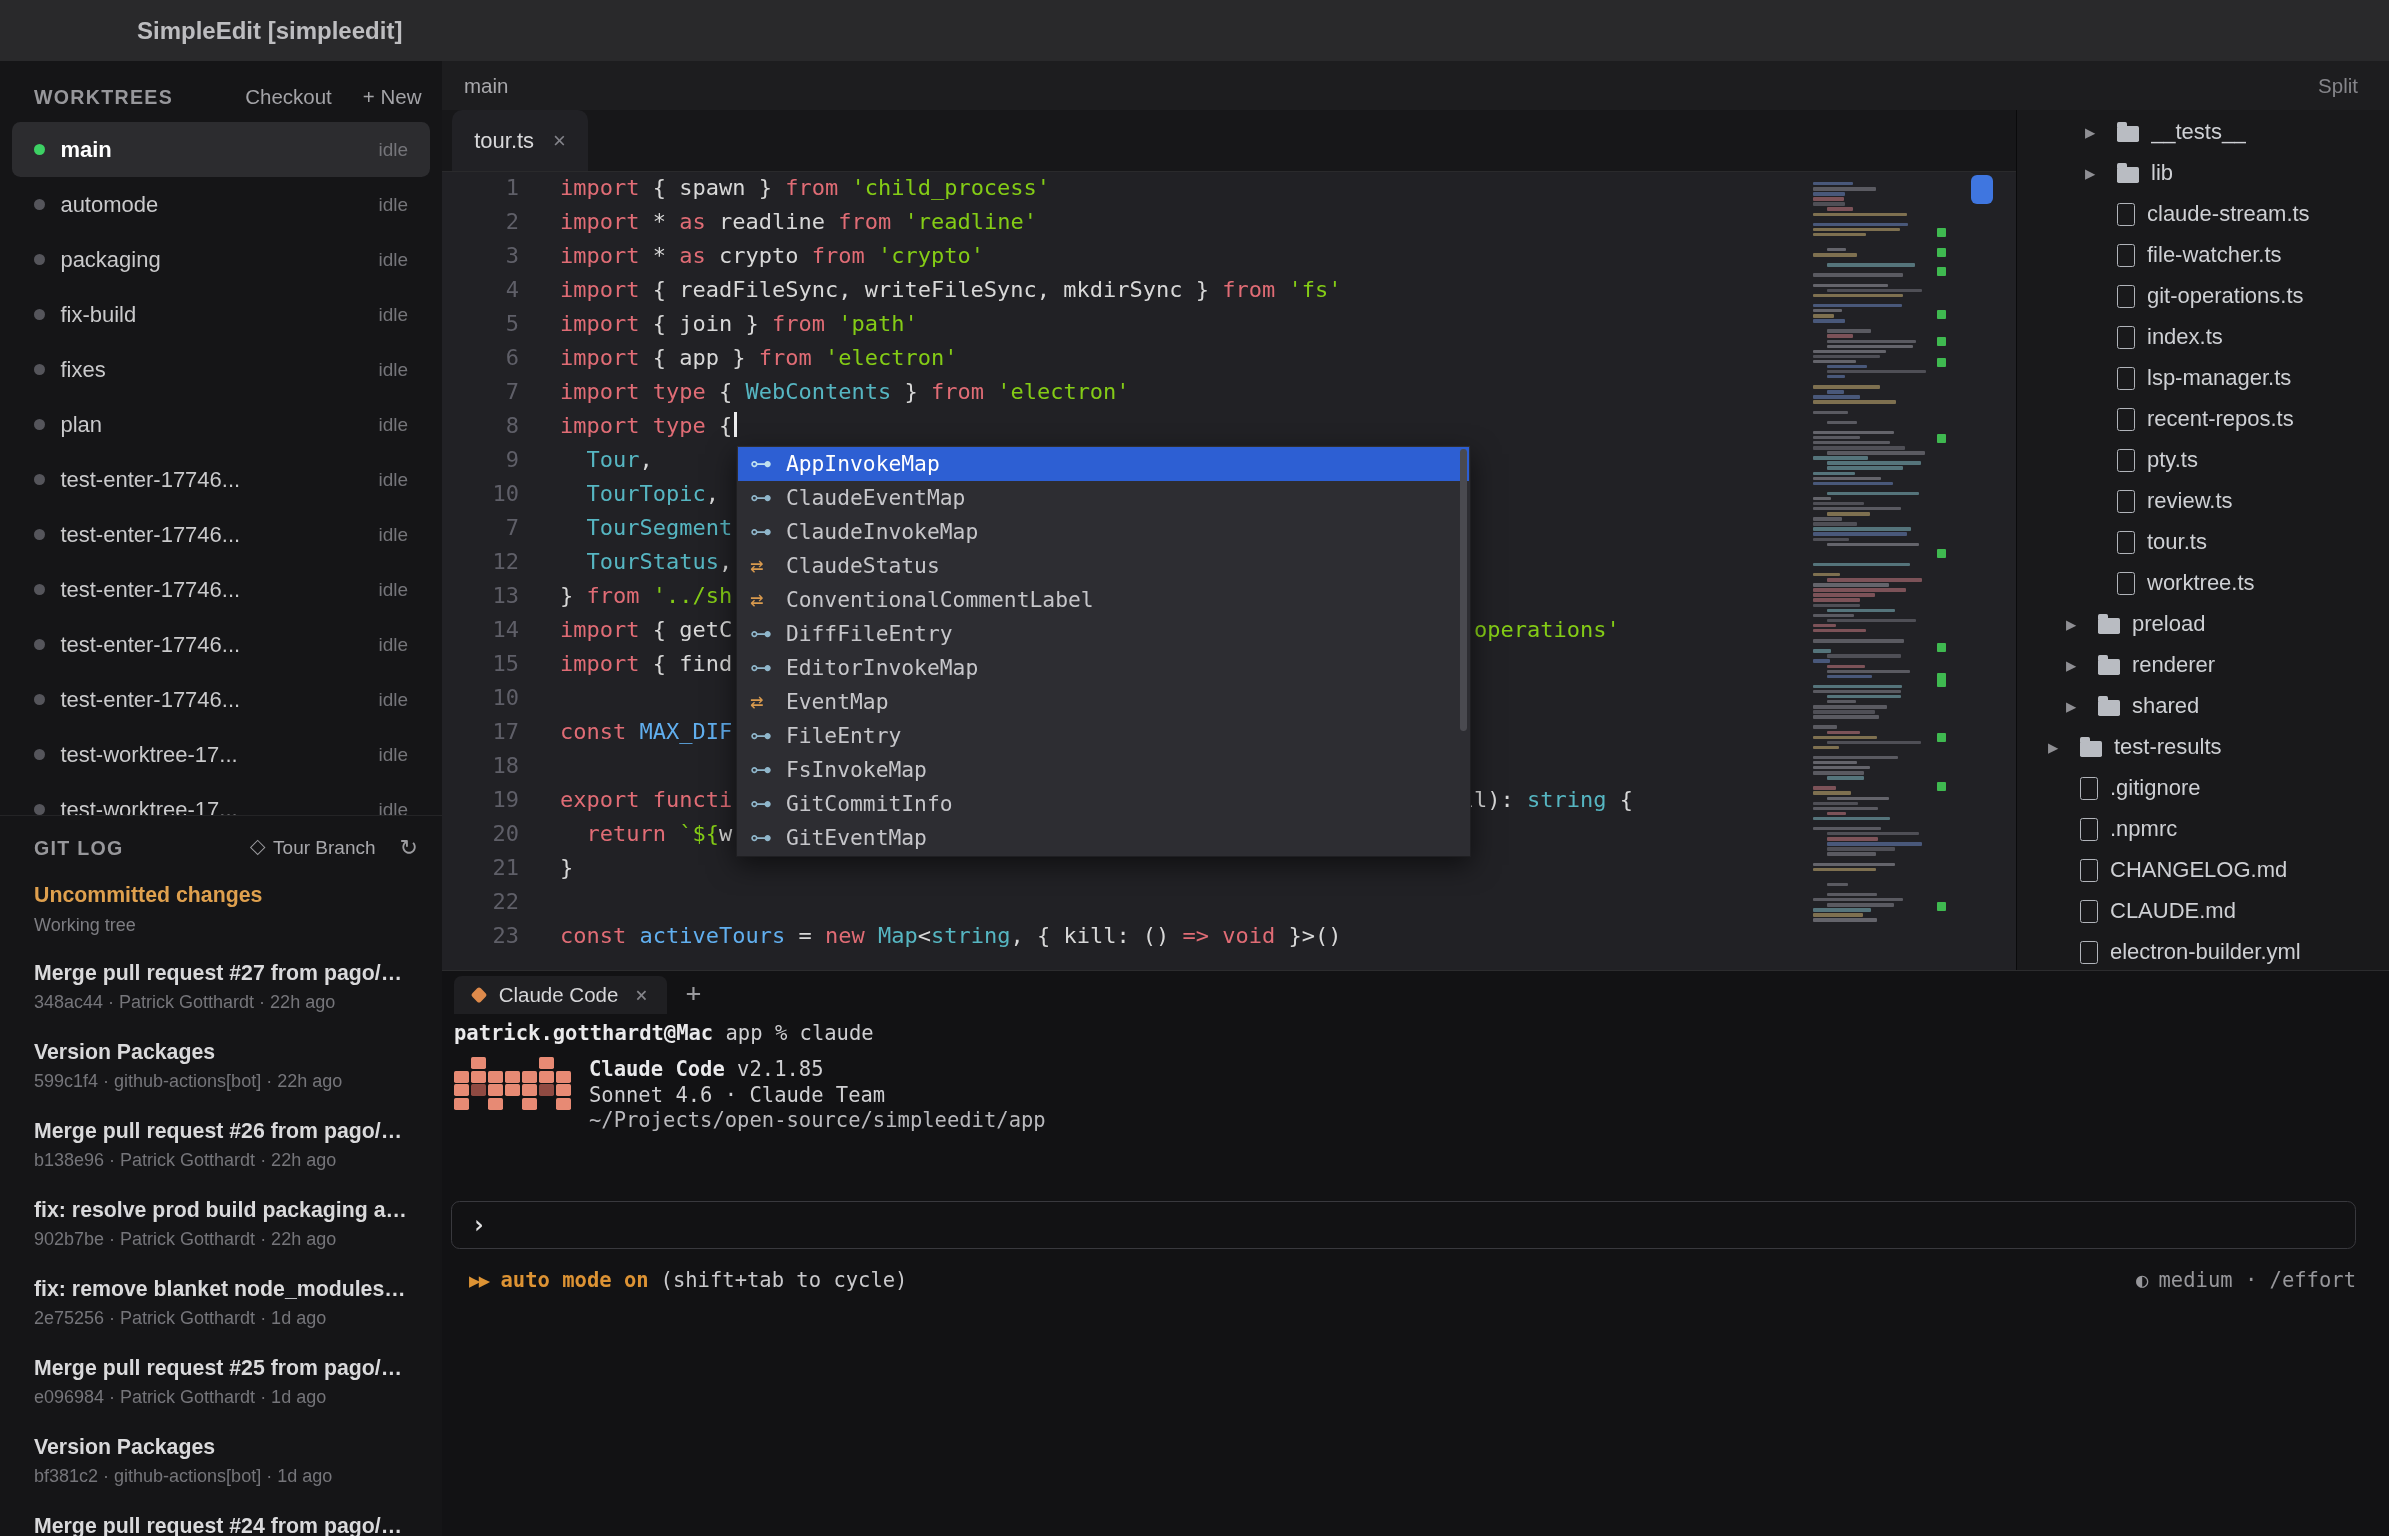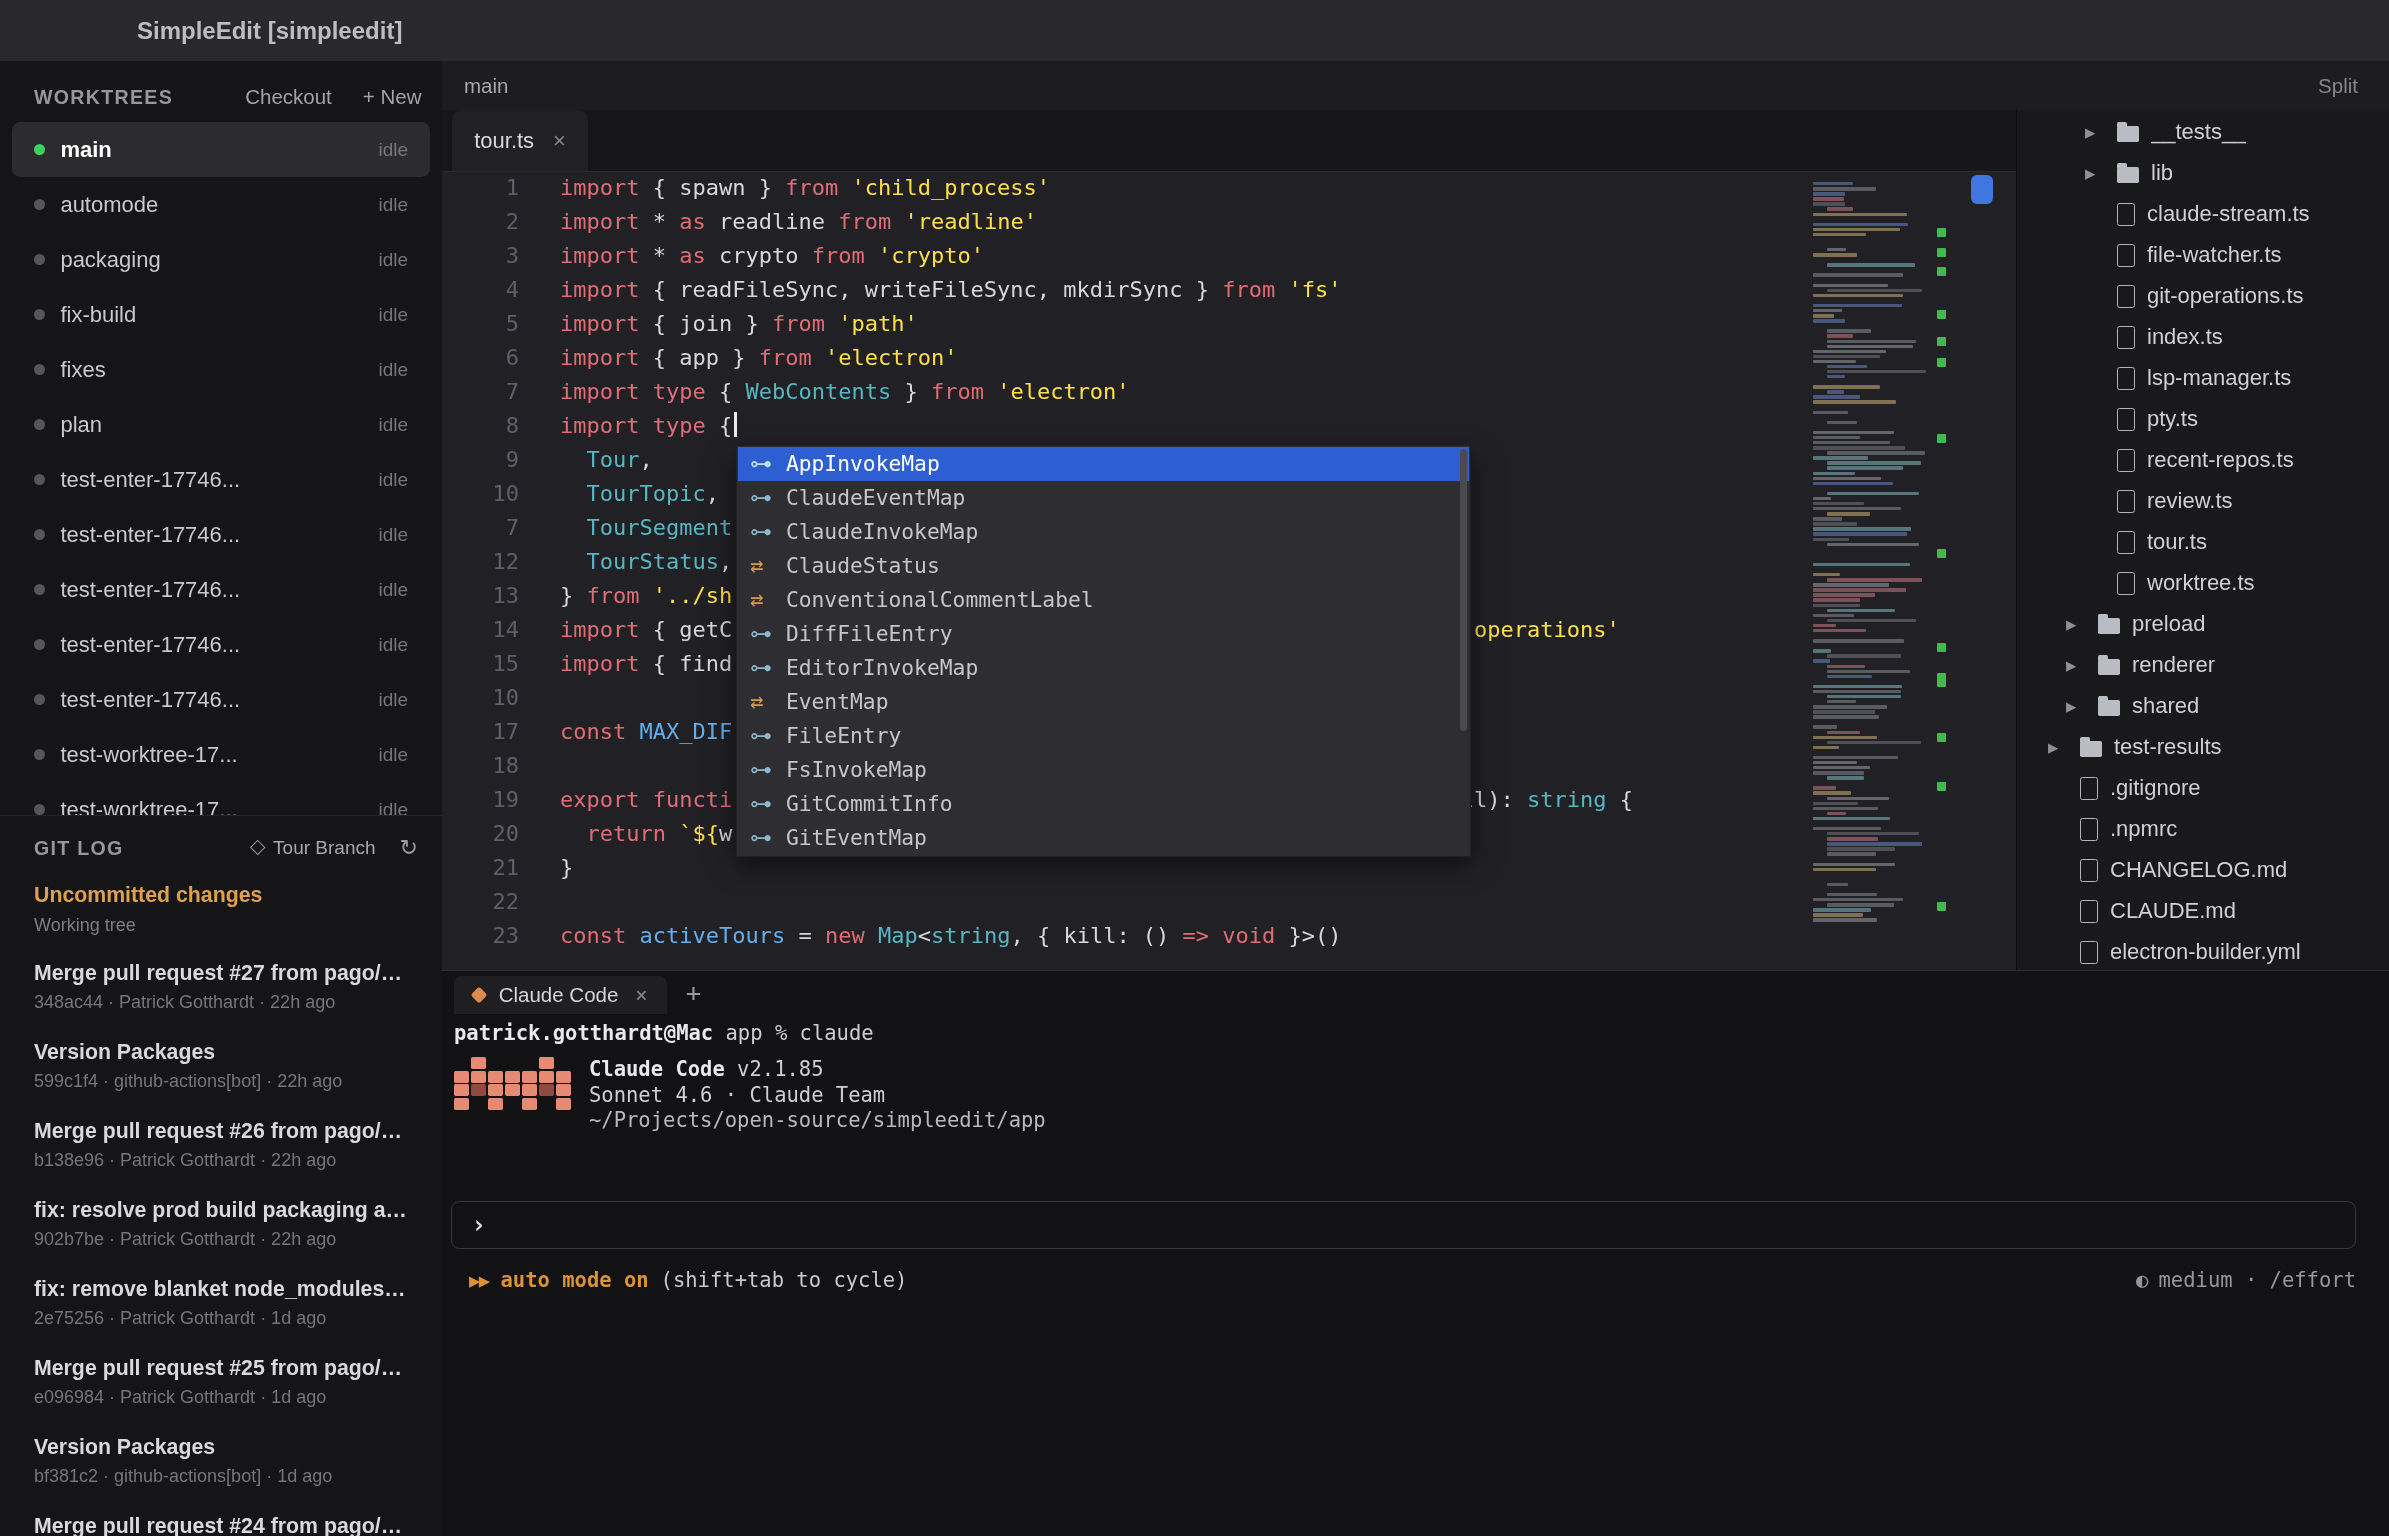--- a/index.html
+++ b/index.html
@@ -42,21 +42,21 @@
   .editor{position:absolute;left:442px;top:110px;width:1574px;height:860px;background:#212125;overflow:hidden;}
   .tabbar{position:absolute;left:0;top:0;right:0;height:61px;background:#171719;border-bottom:0.9px solid #2a2a2c;display:flex;align-items:stretch;}
   .tab{margin-left:10.2px;display:flex;align-items:center;padding:0 22px;background:#212125;border-radius:10.2px 10.2px 0 0;}
   .tab-label{font-size:22px;color:#d8d8da;}
   .tab-close{font-size:22px;color:#83838a;margin-left:19px;cursor:pointer;}
   .code{position:absolute;left:0;top:61px;right:0;bottom:0;overflow:hidden;font-family:"DejaVu Sans Mono",monospace;}
   .code-line{height:34px;display:flex;white-space:pre;}
   .ln{width:77px;text-align:right;font-size:22px;line-height:34px;color:#5f5f68;flex:none;}
   .lc{margin-left:41px;font-size:22px;line-height:34px;color:#d8d8d8;}
   .tok-k{color:#e06c75;}
-  .tok-s{color:#fde047;}
+  .tok-s{color:#84cc16;}
   .tok-t{color:#56b6c2;}
   .tok-v{color:#61afef;}
   .tok-c{color:#61afef;}
   .tok-p{color:#d8d8d8;}
   .cursor{display:inline-block;width:2.6px;height:25.6px;background:#ececee;vertical-align:-4.3px;margin-left:1.7px;}
   
   .minimap{position:absolute;left:1371px;top:67px;width:119px;}
   .mm-row{height:3.4px;margin-bottom:1.7px;border-radius:0.9px;}
   .mm-diff{position:absolute;left:1495px;top:67px;width:8.5px;height:768px;}
   .mm-diff div{position:absolute;left:0;width:8.5px;height:8.5px;background:#3fb950;border-radius:0.9px;}
@@ -607,27 +607,27 @@
       <div class="tree-item" style="padding-left: 68px;">
     <span class="tree-indent"></span>
     <span class="chev hidden">▸</span>
     <span class="tree-ico ico-file"></span>
     <span class="tree-label">lsp-manager.ts</span>
   </div>
       <div class="tree-item" style="padding-left: 68px;">
     <span class="tree-indent"></span>
     <span class="chev hidden">▸</span>
     <span class="tree-ico ico-file"></span>
+    <span class="tree-label">recent-repos.ts</span>
+  </div>
+      <div class="tree-item" style="padding-left: 68px;">
+    <span class="tree-indent"></span>
+    <span class="chev hidden">▸</span>
+    <span class="tree-ico ico-file"></span>
     <span class="tree-label">pty.ts</span>
-  </div>
-      <div class="tree-item" style="padding-left: 68px;">
-    <span class="tree-indent"></span>
-    <span class="chev hidden">▸</span>
-    <span class="tree-ico ico-file"></span>
-    <span class="tree-label">recent-repos.ts</span>
   </div>
       <div class="tree-item" style="padding-left: 68px;">
     <span class="tree-indent"></span>
     <span class="chev hidden">▸</span>
     <span class="tree-ico ico-file"></span>
     <span class="tree-label">review.ts</span>
   </div>
       <div class="tree-item" style="padding-left: 68px;">
     <span class="tree-indent"></span>
     <span class="chev hidden">▸</span>

